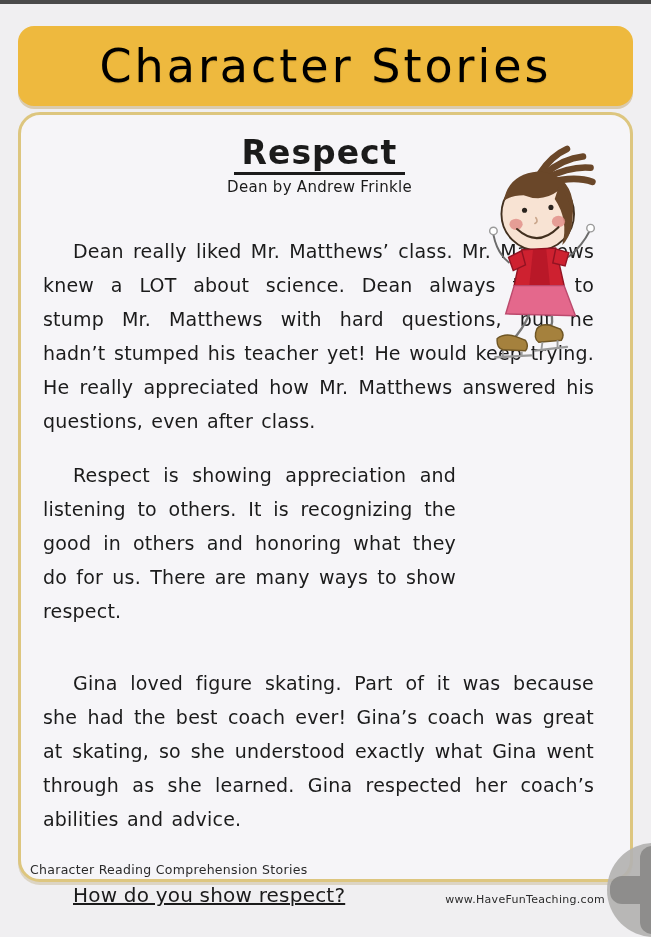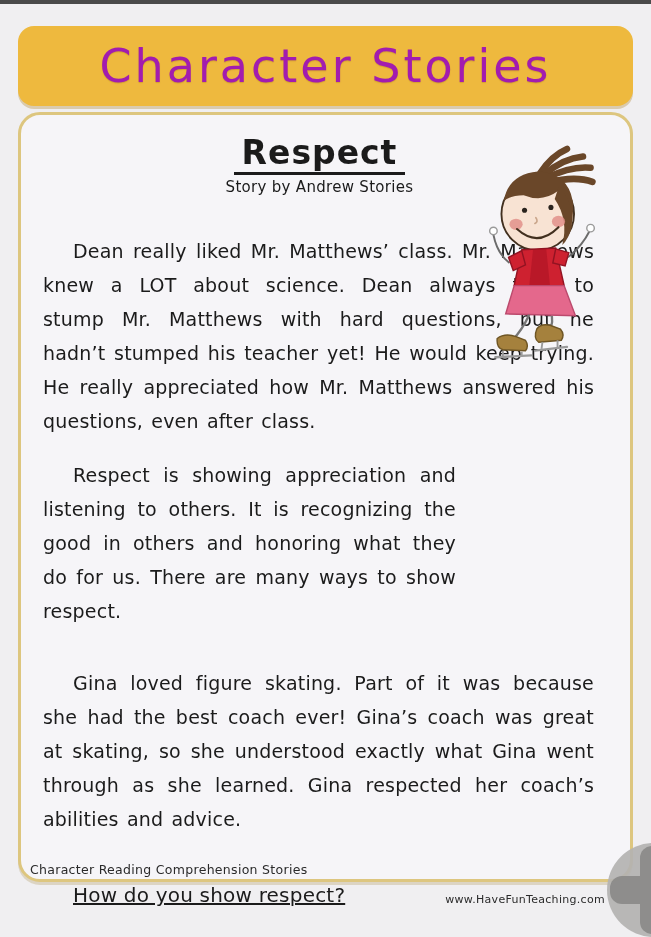--- a/index.html
+++ b/index.html
@@ -8,21 +8,21 @@
     background:#f0eff1;font-family:"DejaVu Sans",sans-serif;color:#1b1b1b;
   }
   .top-edge{position:absolute;left:0;top:0;width:100%;height:4px;background:#4a4a4a;}
   .banner{
     position:absolute;left:18px;top:26px;width:615px;height:80px;
     background:#eeb93e;border-radius:16px;
     box-shadow:0 3px 0 rgba(170,120,20,.30);
     display:flex;align-items:center;justify-content:center;
   }
   .banner-title{
-    color:#a21caf;font-size:46px;letter-spacing:3px;font-weight:normal;
+    color:#000000;font-size:46px;letter-spacing:3px;font-weight:normal;
     text-shadow:0 1px 1px rgba(180,130,30,.45);white-space:nowrap;
   }
   .card{
     position:absolute;left:18px;top:112px;width:615px;height:770px;
     box-sizing:border-box;background:#f6f5f8;border:3px solid #ddc67f;
     border-radius:22px;padding:12px 32px 10px 20px;
     box-shadow:0 3px 0 rgba(160,130,60,.25);
   }
   .story-title-wrap{text-align:center;margin-top:8px;}
   .story-title{
@@ -54,21 +54,21 @@
   <div class="top-edge"></div>
 
   <div class="banner">
     <span class="banner-title">Character Stories</span>
   </div>
 
   <div class="card">
     <div class="story-title-wrap">
       <span class="story-title">Respect</span>
     </div>
-    <div class="story-byline">Story by Andrew Stories</div>
+    <div class="story-byline">Dean by Andrew Frinkle</div>
 
     <svg class="skater" viewBox="0 0 140 235" xmlns="http://www.w3.org/2000/svg" aria-hidden="true">
 
       <g stroke="#6a4729" stroke-width="7" stroke-linecap="round" fill="none">
         <path d="M60,30 Q72,12 88,5"></path>
         <path d="M64,32 Q84,15 105,13"></path>
         <path d="M66,36 Q92,23 113,25"></path>
         <path d="M68,41 Q96,33 115,40"></path>
       </g>
 

